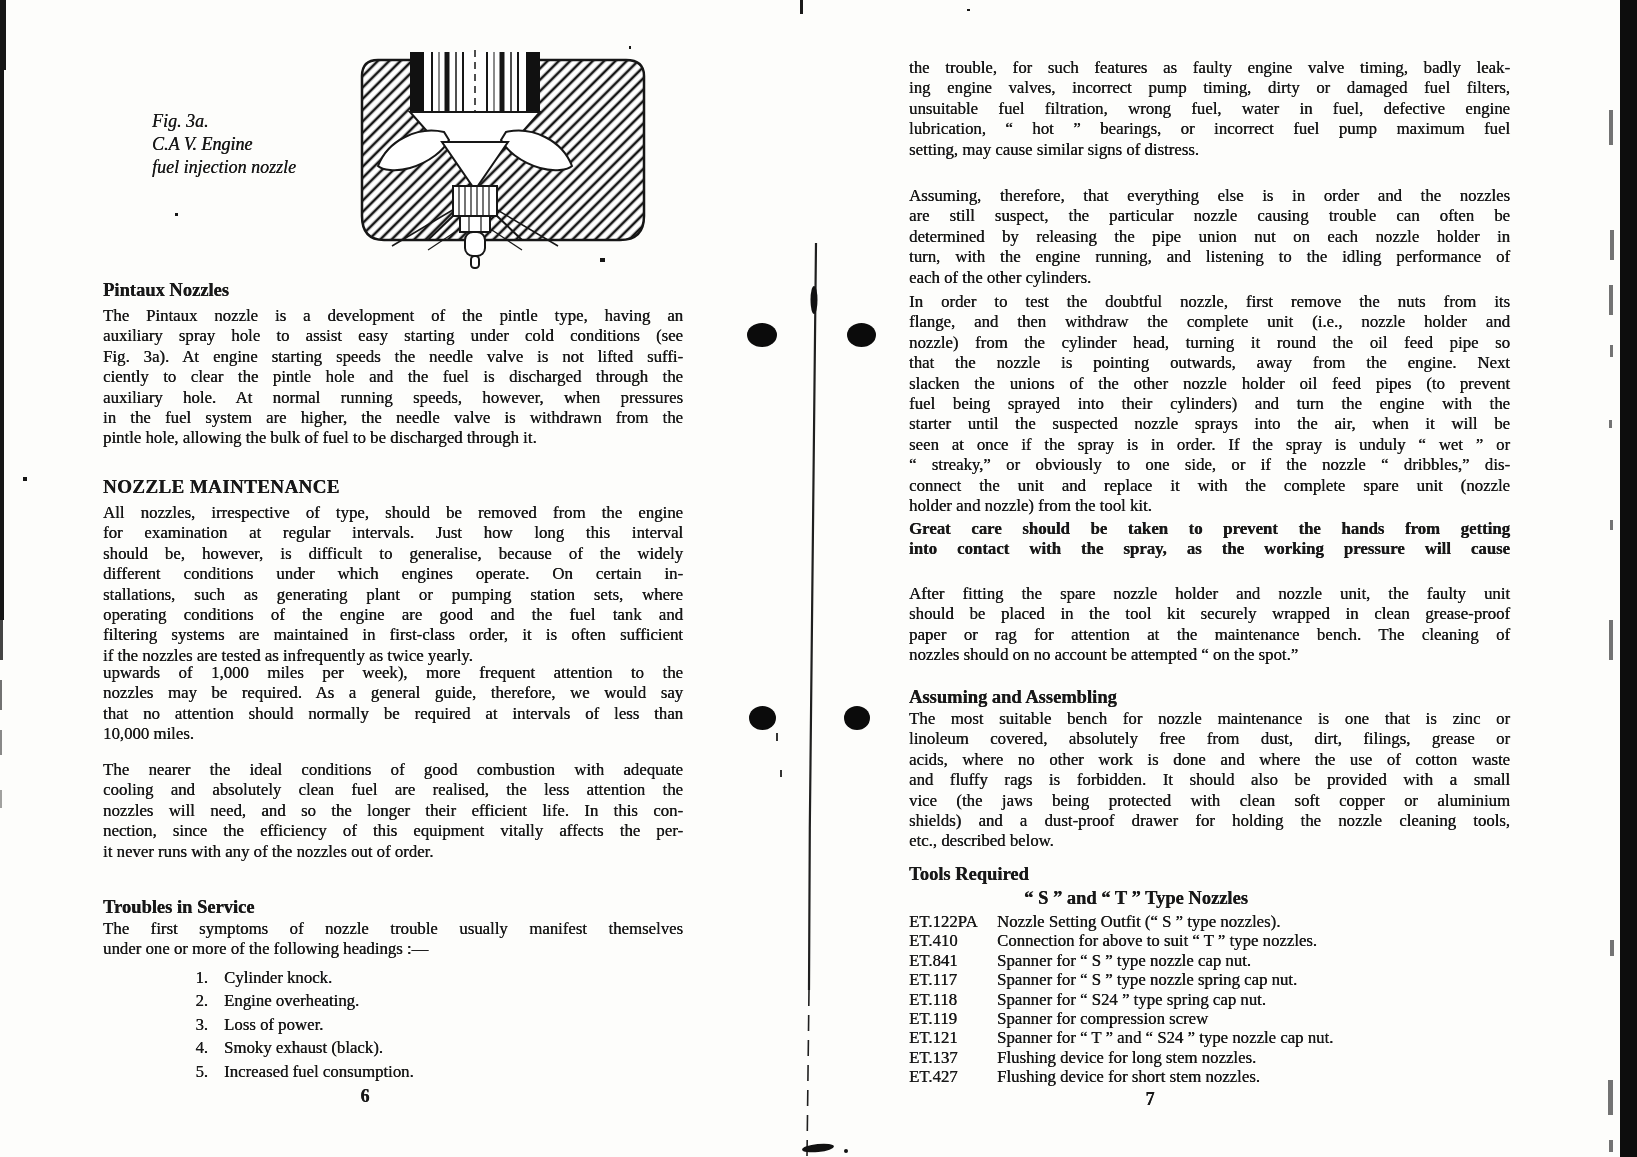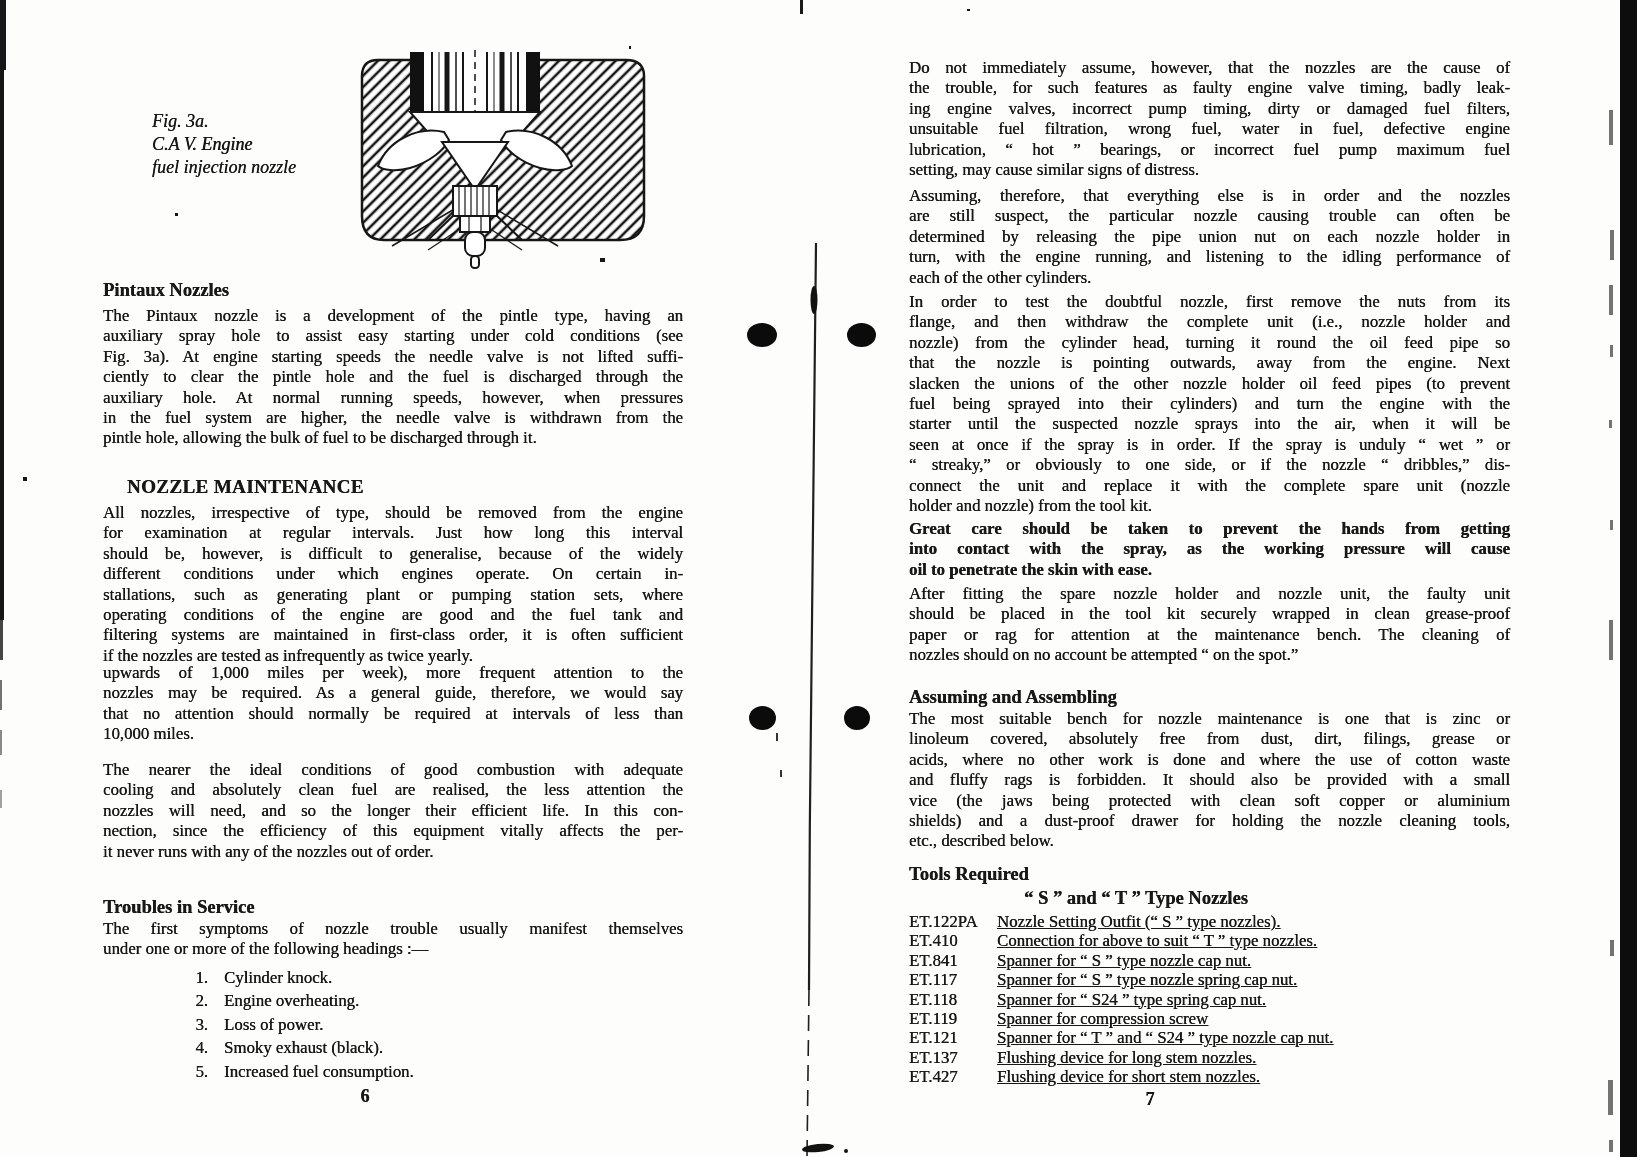--- a/index.html
+++ b/index.html
@@ -4,25 +4,25 @@
 <style>
   html,body{margin:0;padding:0;background:#777;}
   .spread{position:relative;width:1637px;height:1157px;background:#fdfdfb;overflow:hidden;
           font-family:"Liberation Serif","DejaVu Serif",serif;color:#181818;}
   .txt{text-shadow:0.3px 0 0 currentColor;}
   .para{position:absolute;font-size:16.8px;line-height:20.4px;}
   .tline{text-align:justify;text-align-last:justify;}
   .tline-last{text-align-last:left;}
   .para.bold{font-weight:700;}
   .h{position:absolute;font-weight:700;font-size:18.5px;white-space:nowrap;text-align:center;}
-  .h.caps{font-size:19px;letter-spacing:0.4px;margin-left:24px;}
+  .h.caps{font-size:19px;letter-spacing:0.4px;}
   .caption{position:absolute;left:152px;top:110px;font-style:italic;font-size:18px;line-height:23px;}
   .list-row{height:23.4px;font-size:16.8px;white-space:nowrap;}
   .list-num{display:inline-block;width:20px;text-align:right;margin-right:16px;}
-  .tool-row{height:19.4px;font-size:16.8px;white-space:nowrap;text-decoration:underline;}
+  .tool-row{height:19.4px;font-size:16.8px;white-space:nowrap;}
   .tool-code{display:inline-block;width:88px;}
   .pagenum{position:absolute;font-weight:700;font-size:18px;width:50px;text-align:center;}
   .dot{position:absolute;background:#0b0b0b;border-radius:50%;}
   .speck{position:absolute;background:#161616;}
   .edge-dash{position:absolute;background:#2a2a2a;opacity:.65;}
   svg{position:absolute;}
 </style>
 </head>
 <body>
 
@@ -162,21 +162,20 @@
         <span class="list-num">5.</span><span>Increased fuel consumption.</span>
       </div>
     </div>
 
     <div class="pagenum txt" style="left:340px;top:1086px">6</div>
   </div>
 
   <div>
 
     <div class="para txt" style="left:909px;top:58px;width:601px">
-        <div class="tline">Do not immediately assume, however, that the nozzles are the cause of</div>
         <div class="tline">the trouble, for such features as faulty engine valve timing, badly leak-</div>
         <div class="tline">ing engine valves, incorrect pump timing, dirty or damaged fuel filters,</div>
         <div class="tline">unsuitable fuel filtration, wrong fuel, water in fuel, defective engine</div>
         <div class="tline">lubrication, “ hot ” bearings, or incorrect fuel pump maximum fuel</div>
         <div class="tline tline-last">setting, may cause similar signs of distress.</div>
       </div>
 
     <div class="para txt" style="left:909px;top:186px;width:601px">
         <div class="tline">Assuming, therefore, that everything else is in order and the nozzles</div>
         <div class="tline">are still suspect, the particular nozzle causing trouble can often be</div>
@@ -195,21 +194,20 @@
         <div class="tline">starter until the suspected nozzle sprays into the air, when it will be</div>
         <div class="tline">seen at once if the spray is in order.  If the spray is unduly “ wet ” or</div>
         <div class="tline">“ streaky,” or obviously to one side, or if the nozzle “ dribbles,” dis-</div>
         <div class="tline">connect the unit and replace it with the complete spare unit (nozzle</div>
         <div class="tline tline-last">holder and nozzle) from the tool kit.</div>
       </div>
 
     <div class="para bold txt" style="left:909px;top:519px;width:601px">
         <div class="tline">Great care should be taken to prevent the hands from getting</div>
         <div class="tline">into contact with the spray, as the working pressure will cause</div>
-        <div class="tline tline-last">oil to penetrate the skin with ease.</div>
       </div>
 
     <div class="para txt" style="left:909px;top:584px;width:601px">
         <div class="tline">After fitting the spare nozzle holder and nozzle unit, the faulty unit</div>
         <div class="tline">should be placed in the tool kit securely wrapped in clean grease-proof</div>
         <div class="tline">paper or rag for attention at the maintenance bench.  The cleaning of</div>
         <div class="tline tline-last">nozzles should on no account be attempted “ on the spot.”</div>
       </div>
 
     <div class="h txt" style="left:909px;top:687px">Assuming and Assembling</div>

